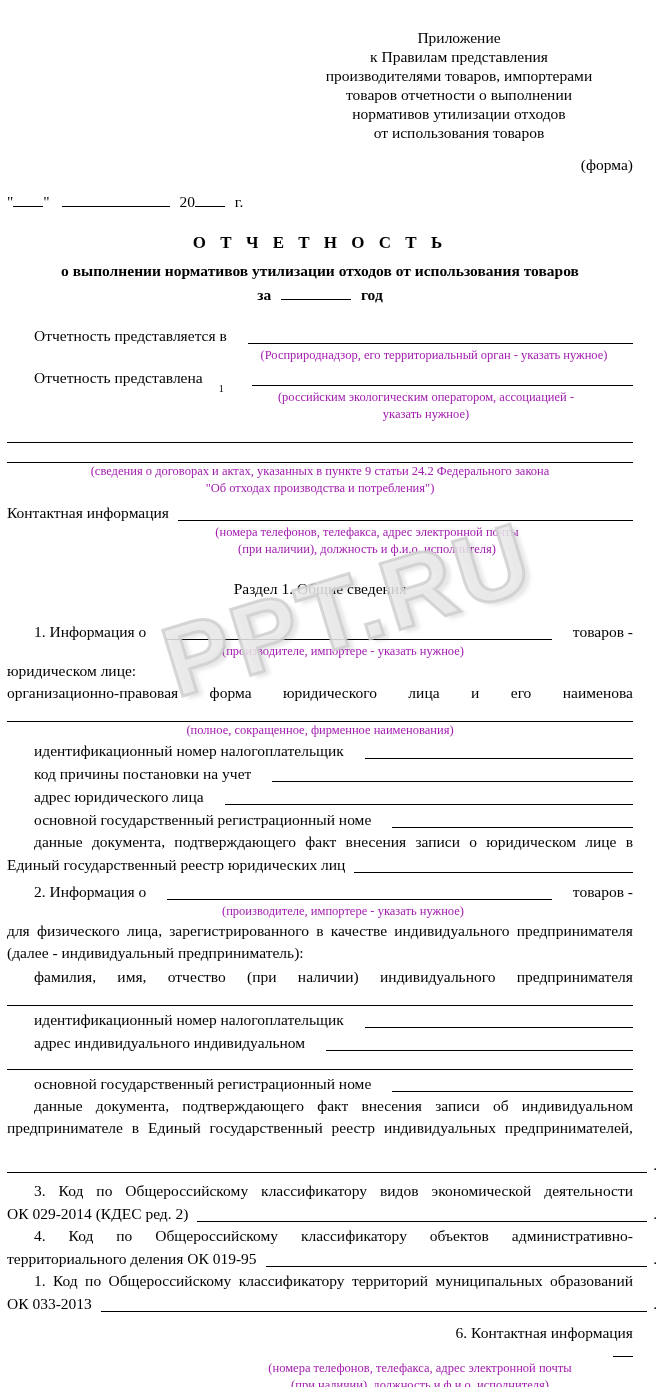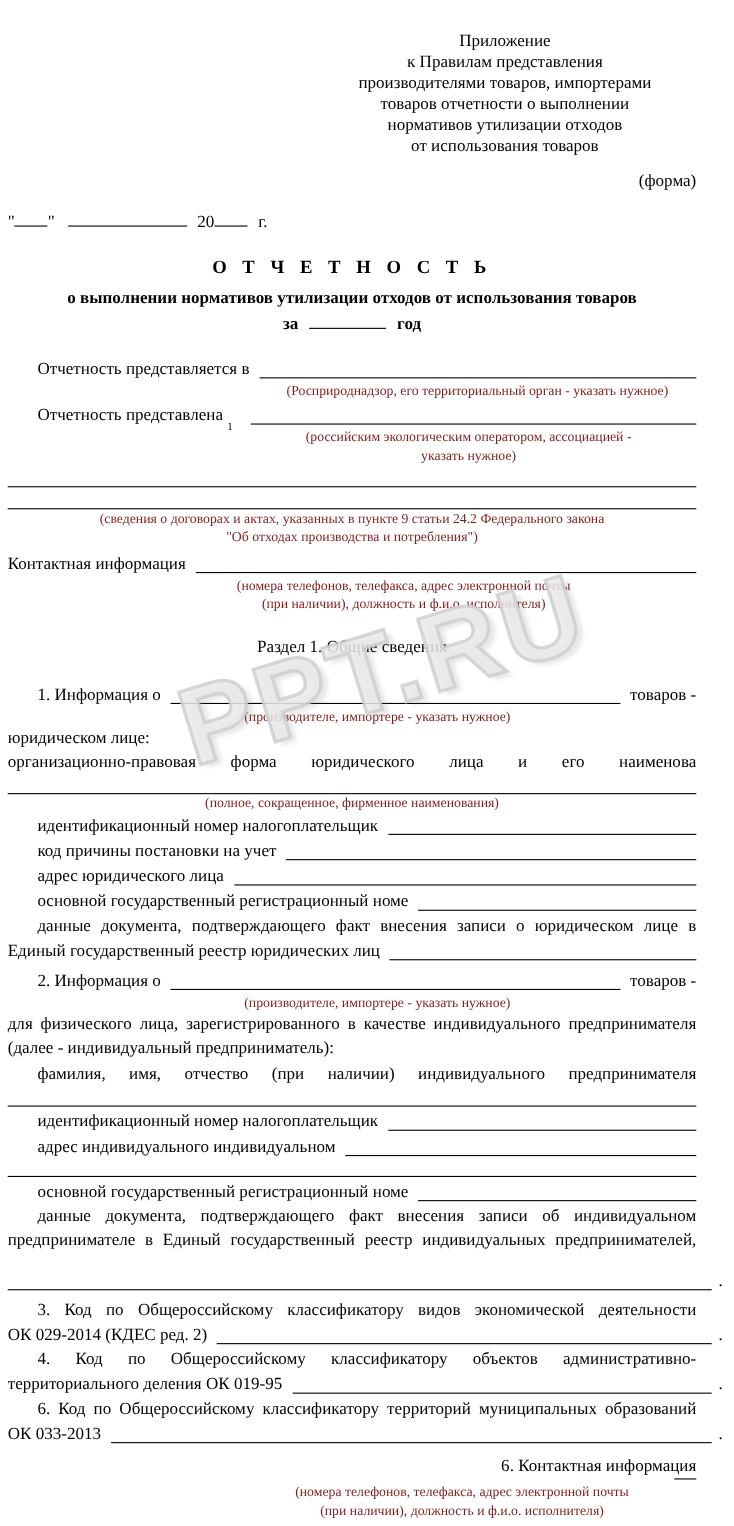--- a/index.html
+++ b/index.html
@@ -38,27 +38,27 @@
 
   .title { margin-top:16px; text-align:center; font-weight:bold; font-size:17px; letter-spacing:5px; line-height:26px; }
   .subtitle { margin-top:4px; text-align:center; font-weight:bold; line-height:22px; }
   .yearline { margin-top:2px; text-align:center; font-weight:bold; line-height:22px; }
 
   .frow { display:flex; align-items:flex-end; line-height:23px; position:relative; }
   .frow .lbl { white-space:nowrap; }
   .frow .fill { flex:1 1 auto; border-bottom:1px solid #000; margin:0 0 3px 9px; min-width:20px; }
   .frow .sfx { white-space:nowrap; margin-left:9px; }
   .frow .tail { white-space:nowrap; margin-left:6px; margin-right:-24px; }
-  .indent { padding-left:27px; }
+  .indent { padding-left:27px;gap:12px; }
   sup.fn { font-size:10px; vertical-align:super; margin:0 7px 0 4px; line-height:0; }
 
   .hr { border-bottom:1px solid #000; height:20px; }
   .hr.flat { height:2px; }
 
-  .caption { font-size:12.5px; line-height:17px; text-align:center; color:#7f1d1d; }
+  .caption { font-size:12.5px; line-height:17px; text-align:center; color:#a21caf; }
 
   .jlast { text-align:justify; text-align-last:justify; }
   .para { line-height:22px; }
   .mt2{margin-top:2px;} .mt4{margin-top:4px;} .mt6{margin-top:6px;flex-direction:column;}
   .mt14{margin-top:14px;} .mt16{margin-top:16px;} .mt18{margin-top:18px;} .mt20{margin-top:20px;}
   .section-head { text-align:center; margin-top:20px; line-height:22px; }
 </style>
 </head>
 <body>
 
@@ -196,21 +196,21 @@
       <span class="tail">.</span>
     </div>
 
     <div class="para jlast indent">4. Код по Общероссийскому классификатору объектов административно-</div>
     <div class="frow">
       <span class="lbl">территориального деления ОК 019-95</span>
       <span class="fill"></span>
       <span class="tail">.</span>
     </div>
 
-    <div class="para jlast indent">6. Код по Общероссийскому классификатору территорий муниципальных образований</div>
+    <div class="para jlast indent">1. Код по Общероссийскому классификатору территорий муниципальных образований</div>
     <div class="frow">
       <span class="lbl">ОК 033-2013</span>
       <span class="fill"></span>
       <span class="tail">.</span>
     </div>
 
     <div class="frow indent mt6">
       <span class="lbl">6. Контактная информация</span>
       <span class="fill"></span>
     </div>

